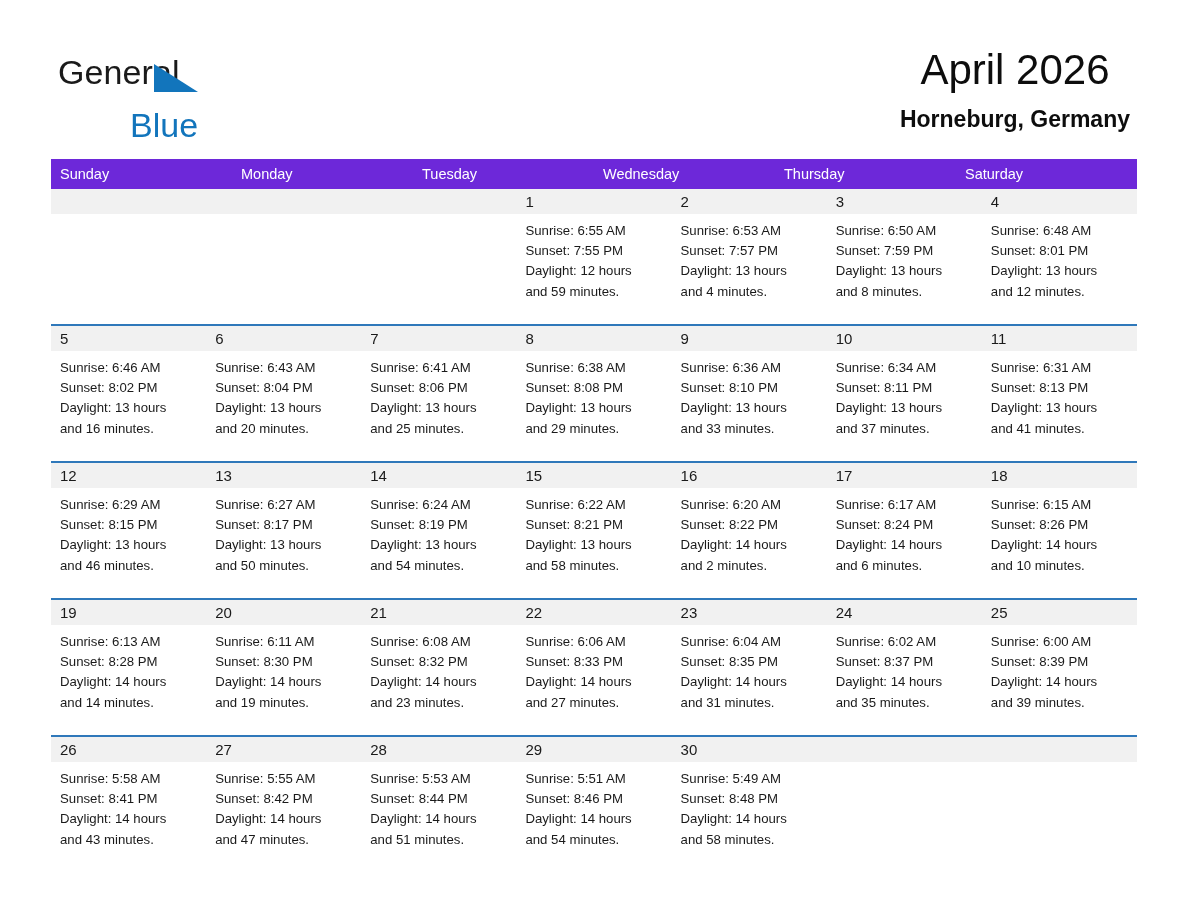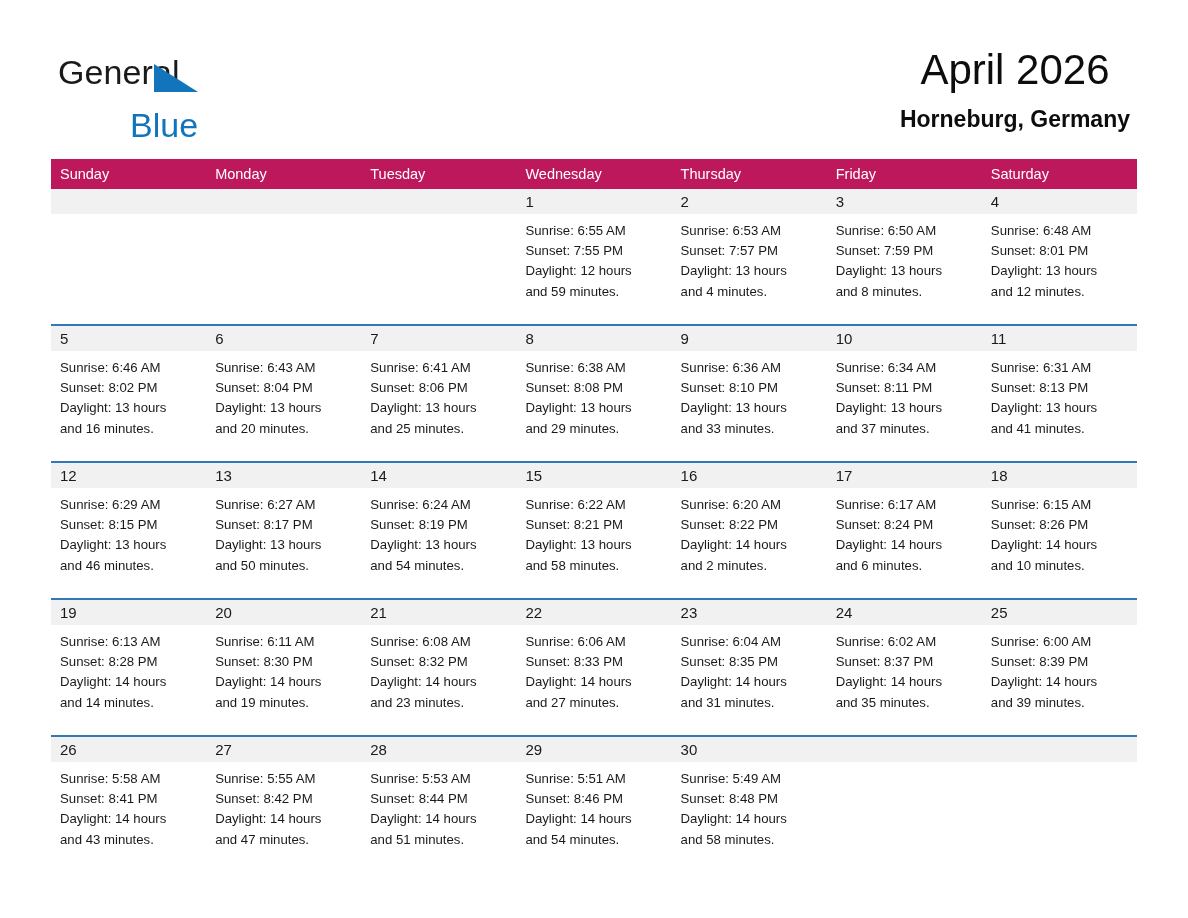--- a/index.html
+++ b/index.html
@@ -96,21 +96,21 @@
   .calendar {
     position: absolute;
     left: 51px;
     top: 159px;
     width: 1086px;
   }
 
   .cal-header {
     display: flex;
     width: 100%;
-    background: #be185d;
+    background: #6d28d9;
     height: 30px;
   }
   .cal-header .hcell {
     flex: 1 1 0;
     min-width: 0;
     color: #ffffff;
     font-size: 14.5px;
     line-height: 30px;
     padding-left: 9px;
     box-sizing: border-box;
@@ -190,21 +190,20 @@
   </div>
 
   <div class="calendar">
 
     <div class="cal-header">
       <div class="hcell">Sunday</div>
       <div class="hcell">Monday</div>
       <div class="hcell">Tuesday</div>
       <div class="hcell">Wednesday</div>
       <div class="hcell">Thursday</div>
-      <div class="hcell">Friday</div>
       <div class="hcell">Saturday</div>
     </div>
 
     <div class="week">
       <div class="week-rule first"></div>
       <div class="daynum-band">
         <div class="dcell"></div>
         <div class="dcell"></div>
         <div class="dcell"></div>
         <div class="dcell">1</div>

